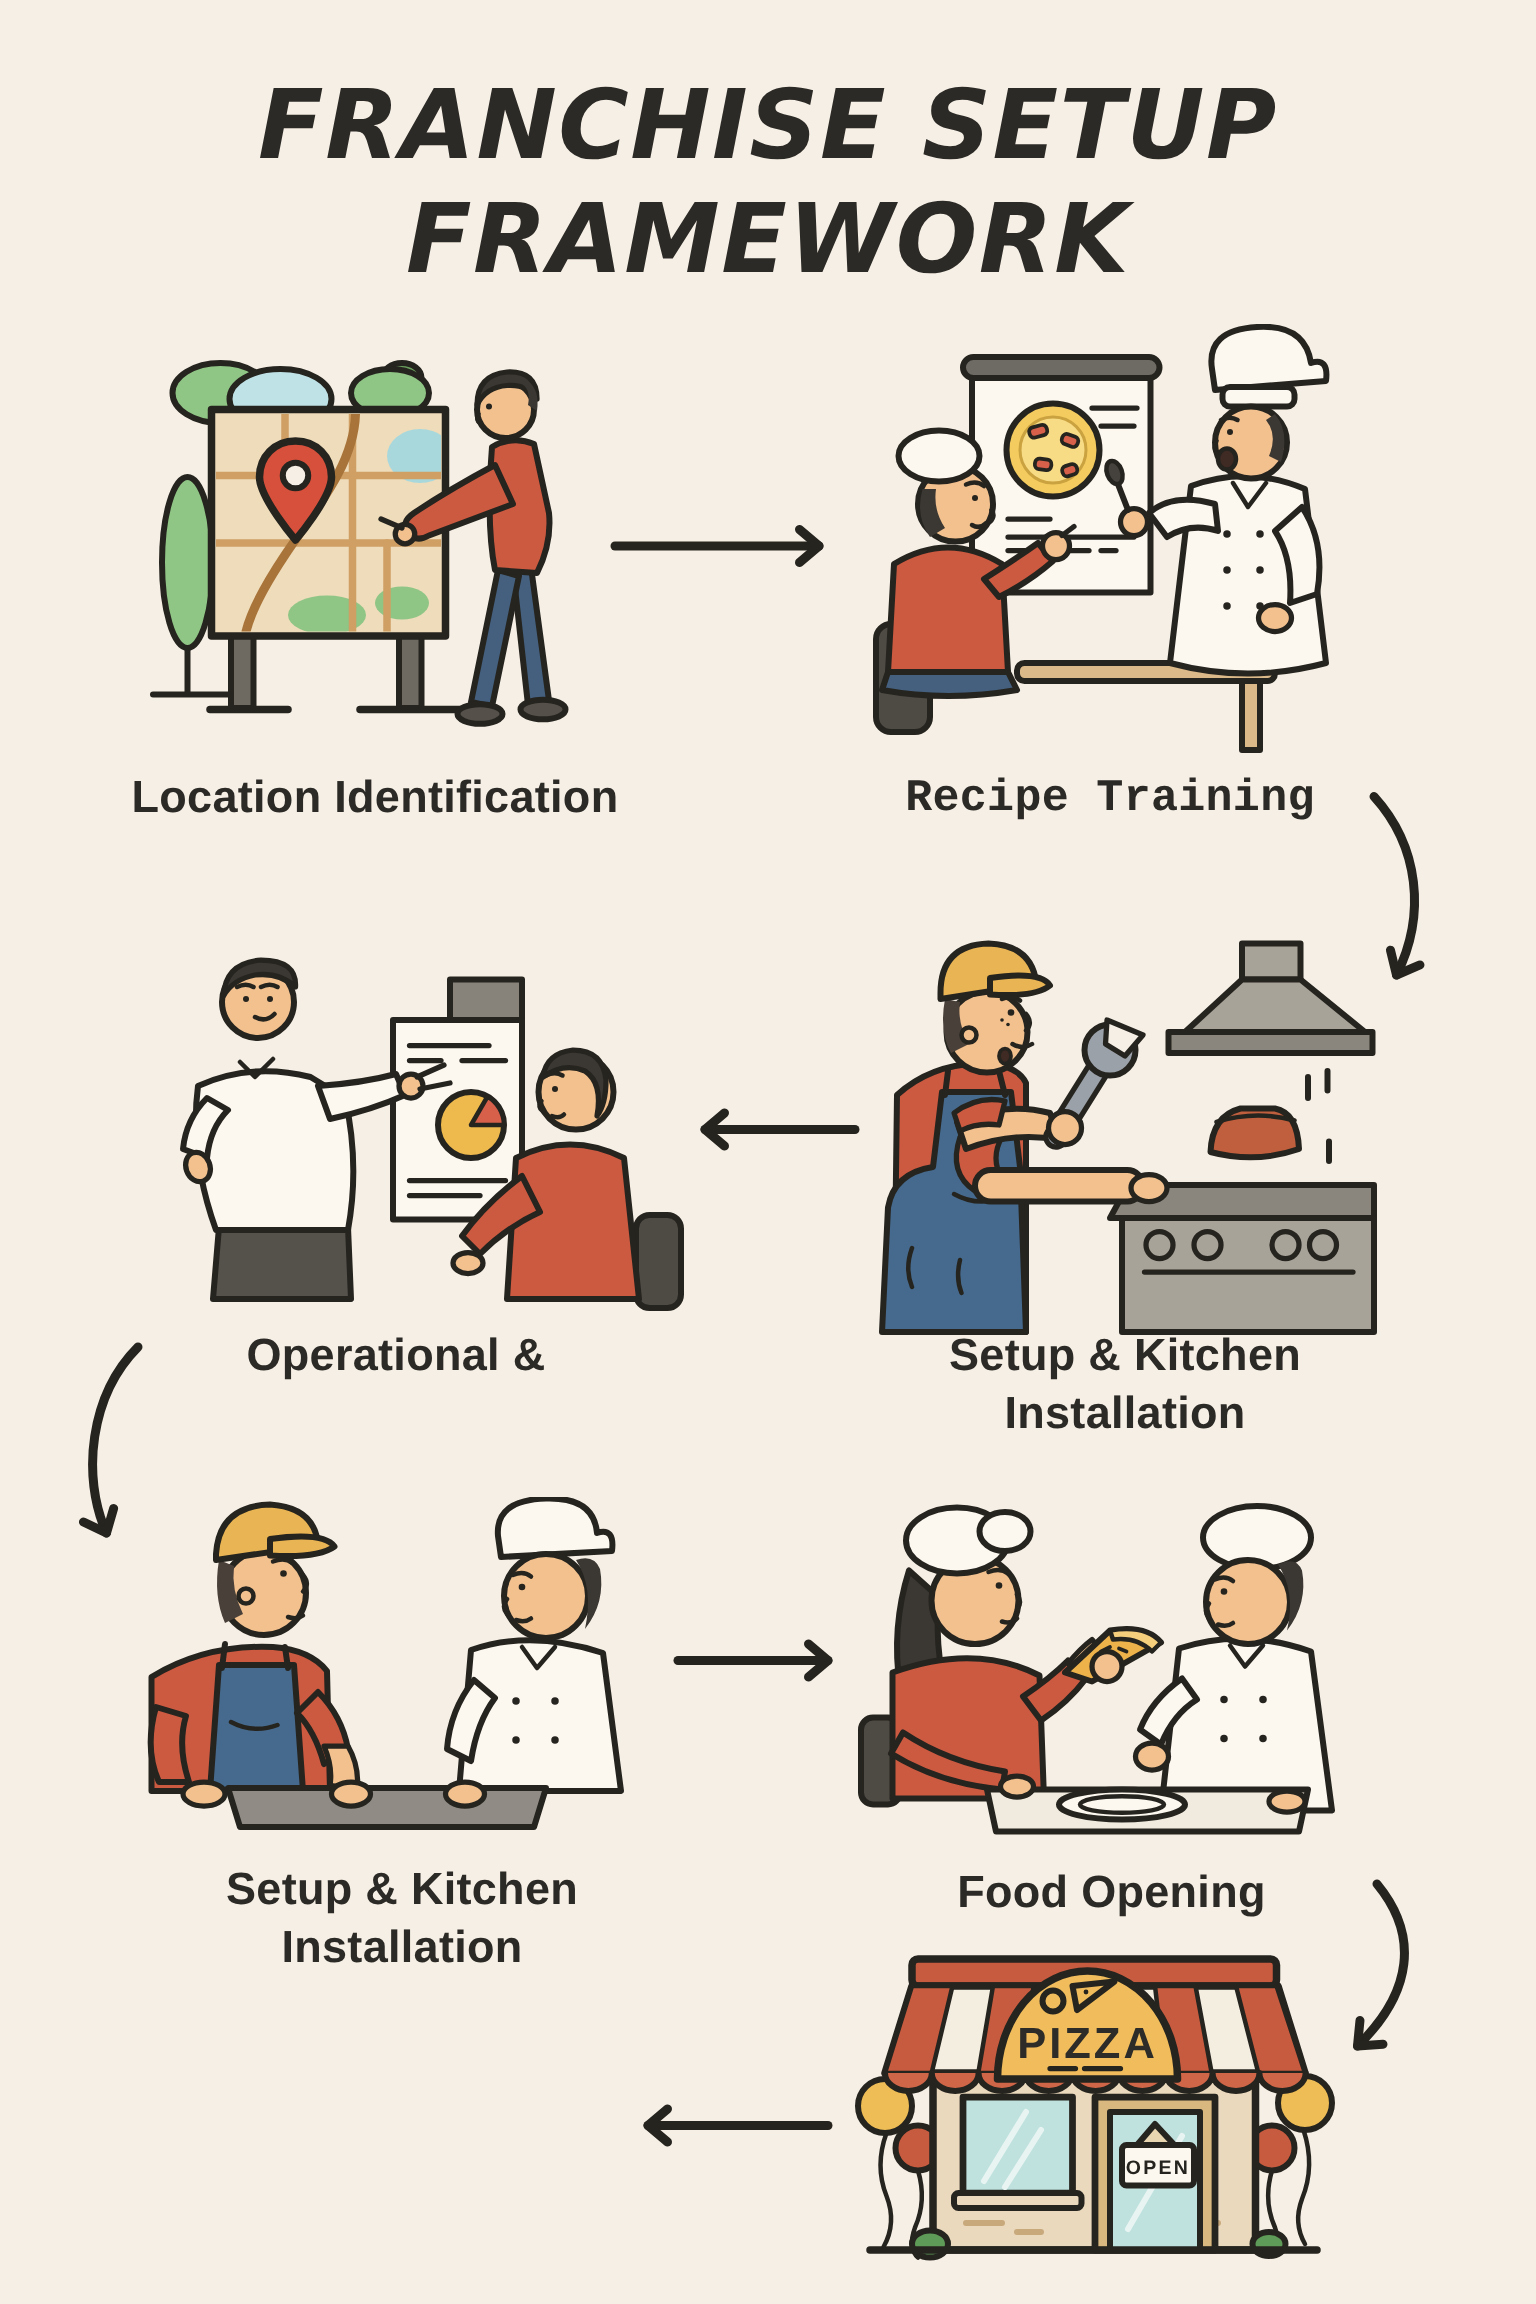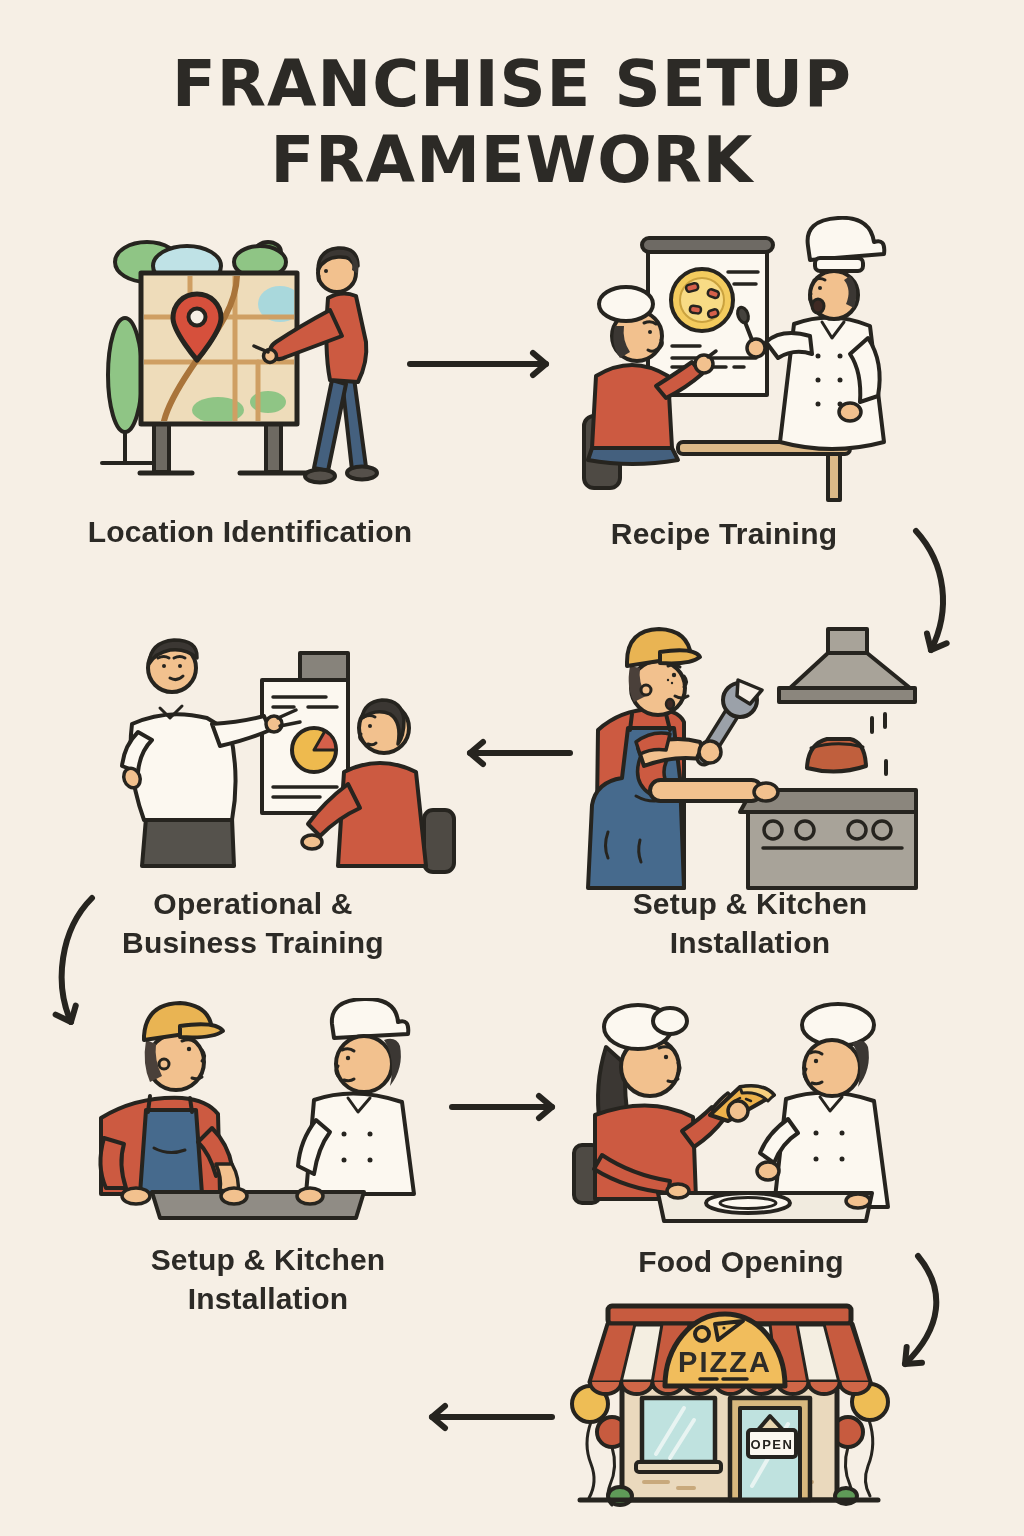--- a/index.html
+++ b/index.html
@@ -1,20 +1,20 @@
 <!DOCTYPE html>
 <html><head>
 <meta charset="utf-8">
 <style>
   html,body{margin:0;padding:0;background:#f6efe5;}
   .page{position:relative;width:1024px;height:1536px;background:#f6efe5;overflow:hidden;
         font-family:"Liberation Sans",sans-serif;color:#2c2a26;}
   .title{position:absolute;left:0;top:46px;width:1024px;text-align:center;
          font-family:"DejaVu Sans",sans-serif;font-weight:bold;font-size:64px;line-height:76px;
-         letter-spacing:1px;color:#2c2a26;}
+         letter-spacing:1px;color:#2c2a26;font-style:italic;}
   .title span{display:block;}
   .label{position:absolute;text-align:center;font-weight:bold;font-size:30px;line-height:39px;
          letter-spacing:.2px;color:#2c2a26;}
   .label span{display:block;}
   .scene{position:absolute;}
   .scene svg{display:block;width:100%;height:100%;}
   .arrows{position:absolute;left:0;top:0;width:1024px;height:1536px;}
 </style>
 </head>
 <body>
@@ -442,27 +442,26 @@
       <path d="M92,898 C60,930 54,984 71,1022" marker-end="url(#ah)"></path>
       <path d="M452,1107 H552" marker-end="url(#ah)"></path>
       <path d="M918,1256 C946,1290 942,1328 905,1364" marker-end="url(#ah)"></path>
       <path d="M552,1417 H432" marker-end="url(#ah)"></path>
     </g>
   </svg>
 
   <div class="label" style="left:50px;top:512px;width:400px;">
     <span>Location Identification</span>
   </div>
-  <div class="label" style="left:524px;top:514px;width:400px;">
+  <div class="label" style="left:540px;top:514px;width:400px;font-family:Liberation Mono, monospace;">
     <span>Recipe Training</span>
     <span></span>
   </div>
-  <div class="label" style="left:53px;top:884px;width:400px;">
+  <div class="label" style="left:64px;top:884px;width:400px;">
     <span>Operational &amp;</span>
-    <span>Business Training</span>
   </div>
   <div class="label" style="left:550px;top:884px;width:400px;">
     <span>Setup &amp; Kitchen</span>
     <span>Installation</span>
   </div>
   <div class="label" style="left:68px;top:1240px;width:400px;">
     <span>Setup &amp; Kitchen</span>
     <span>Installation</span>
   </div>
   <div class="label" style="left:541px;top:1242px;width:400px;">

